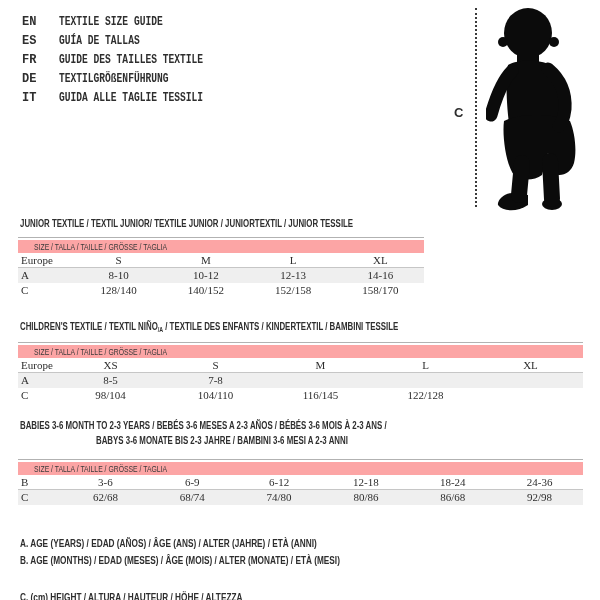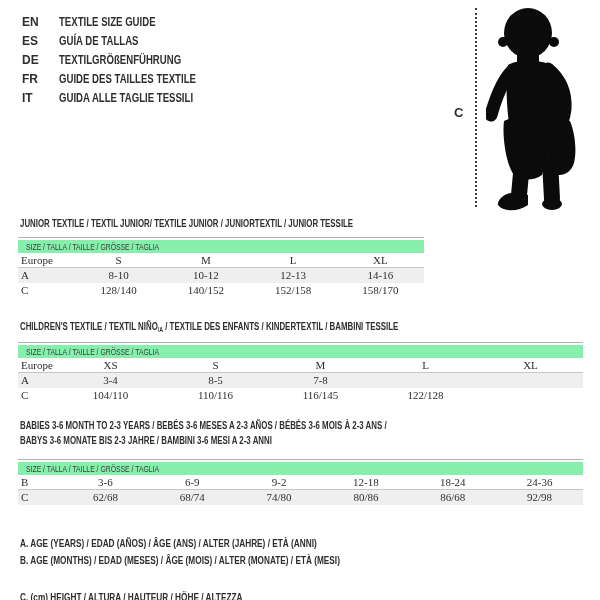--- a/index.html
+++ b/index.html
@@ -4,38 +4,38 @@
 <style>
   html,body{margin:0;padding:0;background:#fff;}
   #page{position:relative;width:600px;height:600px;background:#ffffff;overflow:hidden;
         font-family:"Liberation Sans", sans-serif;color:#2e2e2e;}
   .cond{display:inline-block;transform:scaleX(0.75);transform-origin:0 50%;white-space:nowrap;}
   .cond80{display:inline-block;transform:scaleX(0.80);transform-origin:0 50%;white-space:nowrap;}
   .cond72{display:inline-block;transform:scaleX(0.72);transform-origin:0 50%;white-space:nowrap;}
 
   
   .lang{position:absolute;left:22px;top:13px;}
-  .lang-row{height:19px;line-height:19px;font-weight:bold;font-size:12px;}
+  .lang-row{height:19px;line-height:19px;font-weight:bold;font-size:12px;font-family:Liberation Mono, monospace;}
   .lang-code{display:inline-block;width:37px;vertical-align:top;}
   .lang-title{display:inline-block;vertical-align:top;}
 
   
   .hline{position:absolute;left:475px;top:8px;height:199px;width:0;
          border-left:2px dotted #3a3a3a;}
   .hlabel{position:absolute;left:454px;top:105px;font-weight:bold;font-size:13px;}
   .figure-svg{position:absolute;left:486px;top:5px;width:112px;height:207px;}
 
   
-  .sec-title{position:absolute;left:20px;font-weight:bold;font-size:10.5px;line-height:15px;}
+  .sec-title{position:absolute;left:20px;font-weight:bold;font-size:10.5px;line-height:15px;text-align:center;}
   .sub{font-size:7px;vertical-align:-2px;}
 
   
   .sizetable{position:absolute;left:18px;}
-  .bar{height:13px;line-height:13px;background:#86efac;font-size:9.5px;color:#3a3a3a;
-       padding-left:8px;box-sizing:border-box;
+  .bar{height:13px;line-height:13px;background:#fca5a5;font-size:9.5px;color:#3a3a3a;
+       padding-left:16px;box-sizing:border-box;
        box-shadow:0 -2px 0 #ffffff, 0 -3px 0 #b2b2b2;}
   .trow{display:grid;height:15px;line-height:15px;font-size:11px;box-sizing:border-box;font-family:Liberation Serif, serif;}
   .t1{grid-template-columns:57px repeat(4,1fr);}
   .t2{grid-template-columns:40px repeat(5,1fr);}
   .t3{grid-template-columns:44px repeat(6,1fr);}
   .trow > div{text-align:center;overflow:hidden;}
   .trow > div:first-child{text-align:left;padding-left:3px;}
   .shade{background:#efefef;}
   .sep{border-bottom:1px solid #c6c6c6;}
 
@@ -48,24 +48,24 @@
 <div id="page">
 
   <div class="lang">
     <div class="lang-row">
       <span class="lang-code">EN</span><span class="lang-title cond80">TEXTILE SIZE GUIDE</span>
     </div>
     <div class="lang-row">
       <span class="lang-code">ES</span><span class="lang-title cond80">GUÍA DE TALLAS</span>
     </div>
     <div class="lang-row">
-      <span class="lang-code">DE</span><span class="lang-title cond80">TEXTILGRÖßENFÜHRUNG</span>
+      <span class="lang-code">FR</span><span class="lang-title cond80">GUIDE DES TAILLES TEXTILE</span>
     </div>
     <div class="lang-row">
-      <span class="lang-code">FR</span><span class="lang-title cond80">GUIDE DES TAILLES TEXTILE</span>
+      <span class="lang-code">DE</span><span class="lang-title cond80">TEXTILGRÖßENFÜHRUNG</span>
     </div>
     <div class="lang-row">
       <span class="lang-code">IT</span><span class="lang-title cond80">GUIDA ALLE TAGLIE TESSILI</span>
     </div>
   </div>
 
   <div class="hline"></div>
   <div class="hlabel">C</div>
   <svg class="figure-svg" viewBox="0 0 112 207" aria-hidden="true">
     <g fill="#0b0b0b" stroke="none">
@@ -122,44 +122,43 @@
     <div class="trow t2 sep">
       <div>Europe</div>
       <div>XS</div>
       <div>S</div>
       <div>M</div>
       <div>L</div>
       <div>XL</div>
     </div>
     <div class="trow t2 shade">
       <div>A</div>
-      <div>3-4</div>
       <div>8-5</div>
       <div>7-8</div>
     </div>
     <div class="trow t2">
       <div>C</div>
+      <div>98/104</div>
       <div>104/110</div>
-      <div>110/116</div>
       <div>116/145</div>
       <div>122/128</div>
     </div>
   </div>
 
   <div class="sec-title" style="top:418px">
     <span class="cond">BABIES 3-6 MONTH TO 2-3 YEARS / BEBÉS 3-6 MESES A 2-3 AÑOS / BÉBÉS 3-6 MOIS À 2-3 ANS /</span><br>
     <span class="cond">BABYS 3-6 MONATE BIS 2-3 JAHRE / BAMBINI 3-6 MESI A 2-3 ANNI</span>
   </div>
   <div class="sizetable" style="top:462px;width:565px">
     <div class="bar"><span class="cond72">SIZE / TALLA / TAILLE / GRÖSSE / TAGLIA</span></div>
     <div class="trow t3 sep">
       <div>B</div>
       <div>3-6</div>
       <div>6-9</div>
-      <div>9-2</div>
+      <div>6-12</div>
       <div>12-18</div>
       <div>18-24</div>
       <div>24-36</div>
     </div>
     <div class="trow t3 shade">
       <div>C</div>
       <div>62/68</div>
       <div>68/74</div>
       <div>74/80</div>
       <div>80/86</div>

